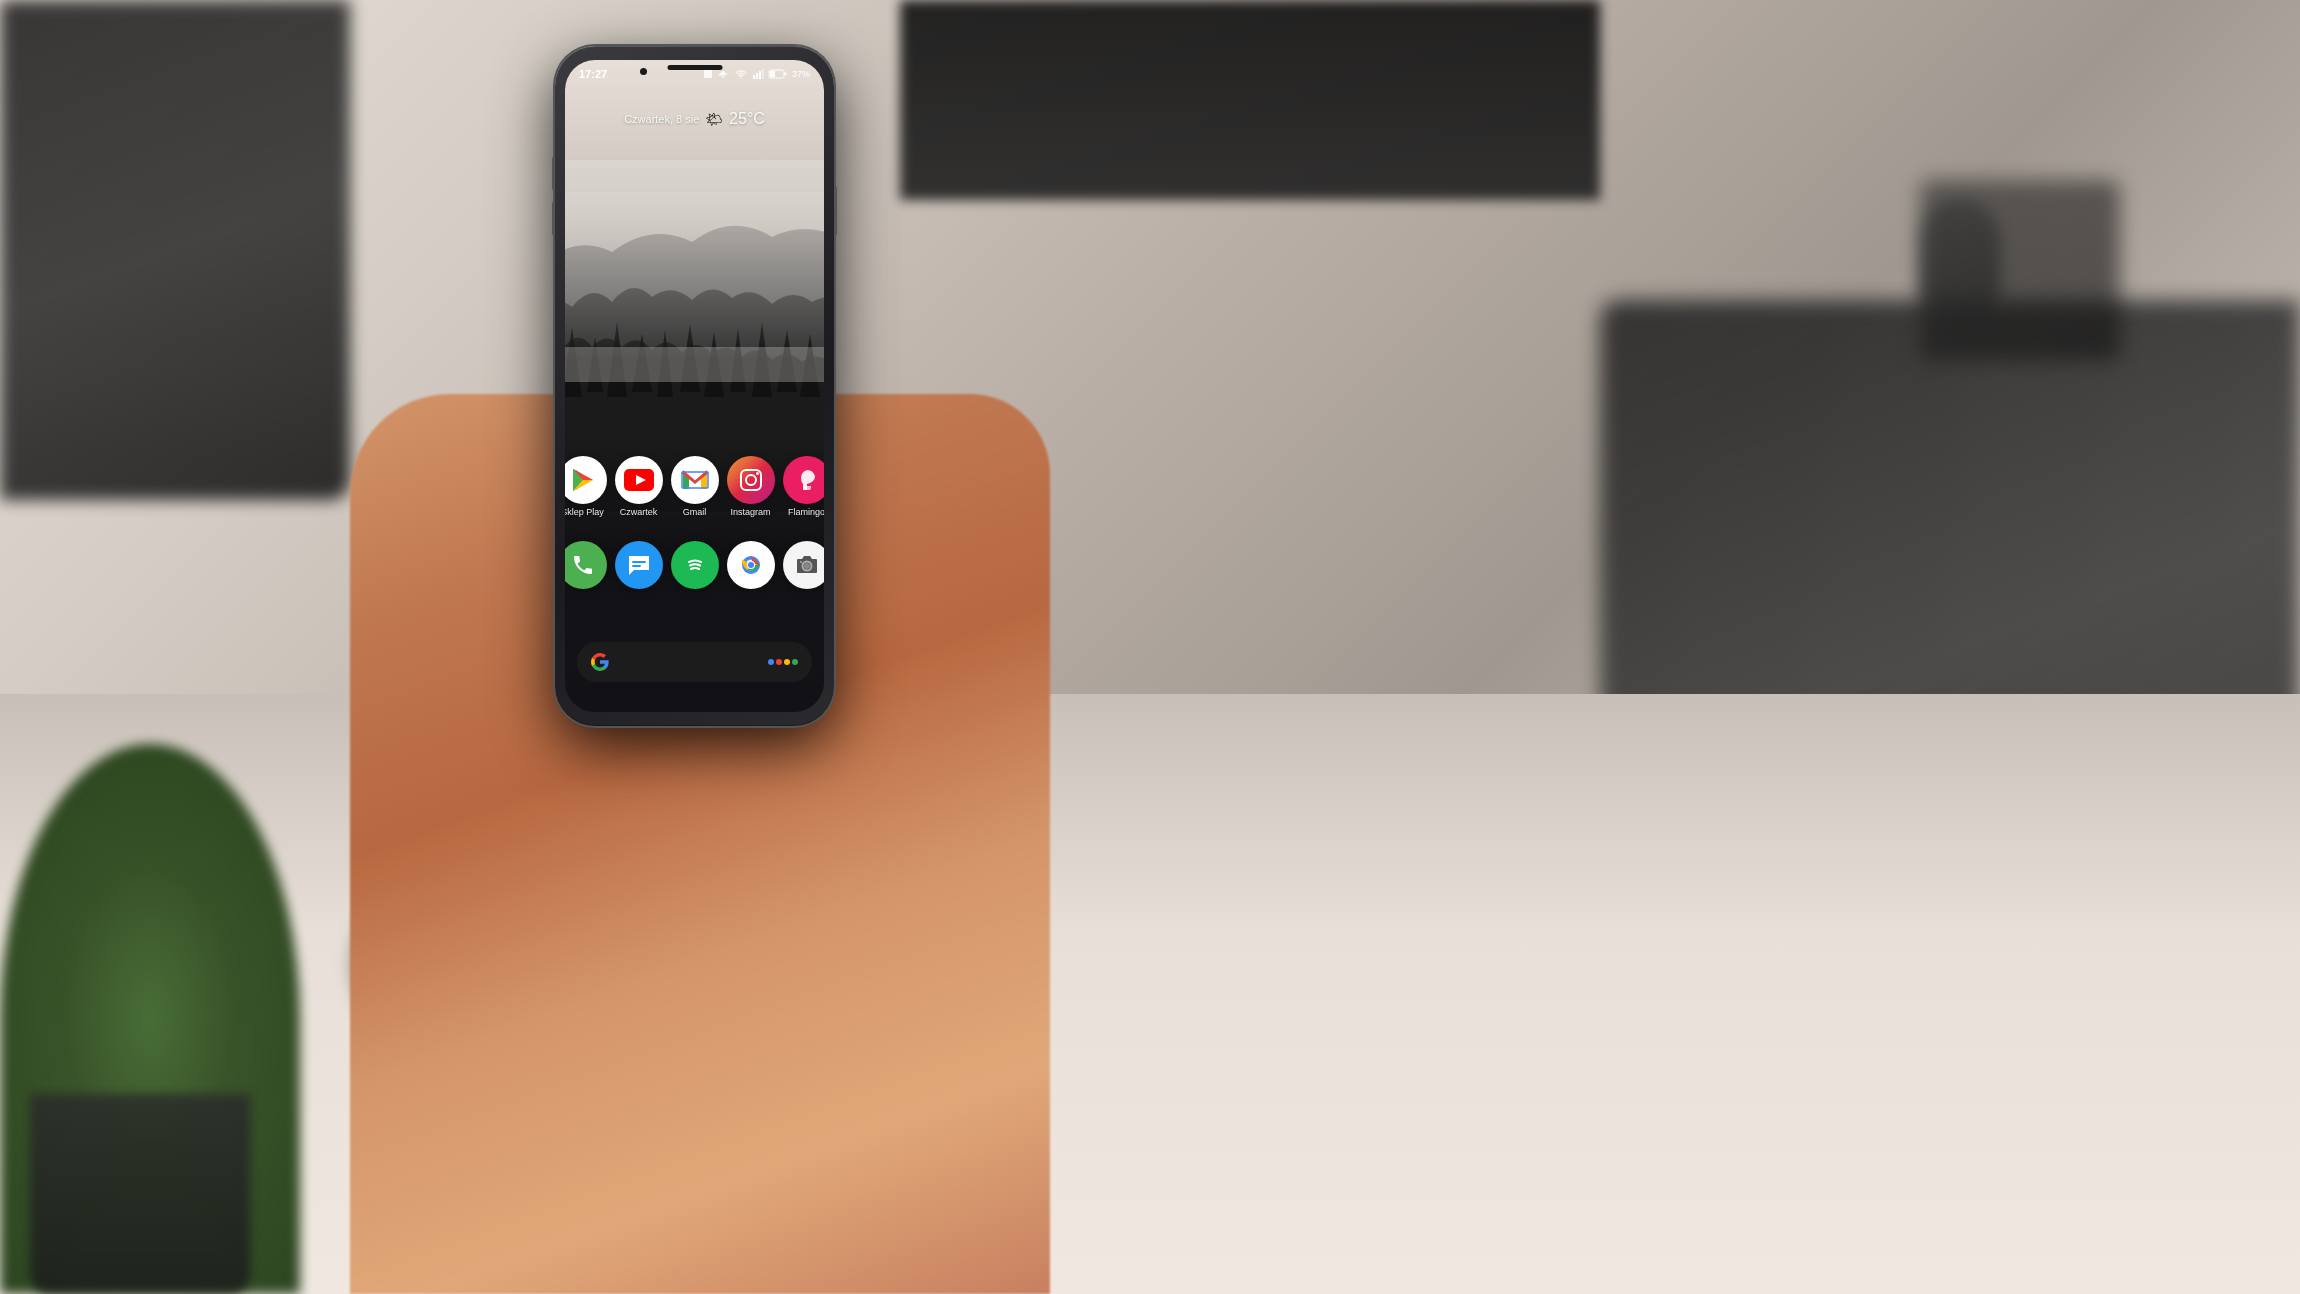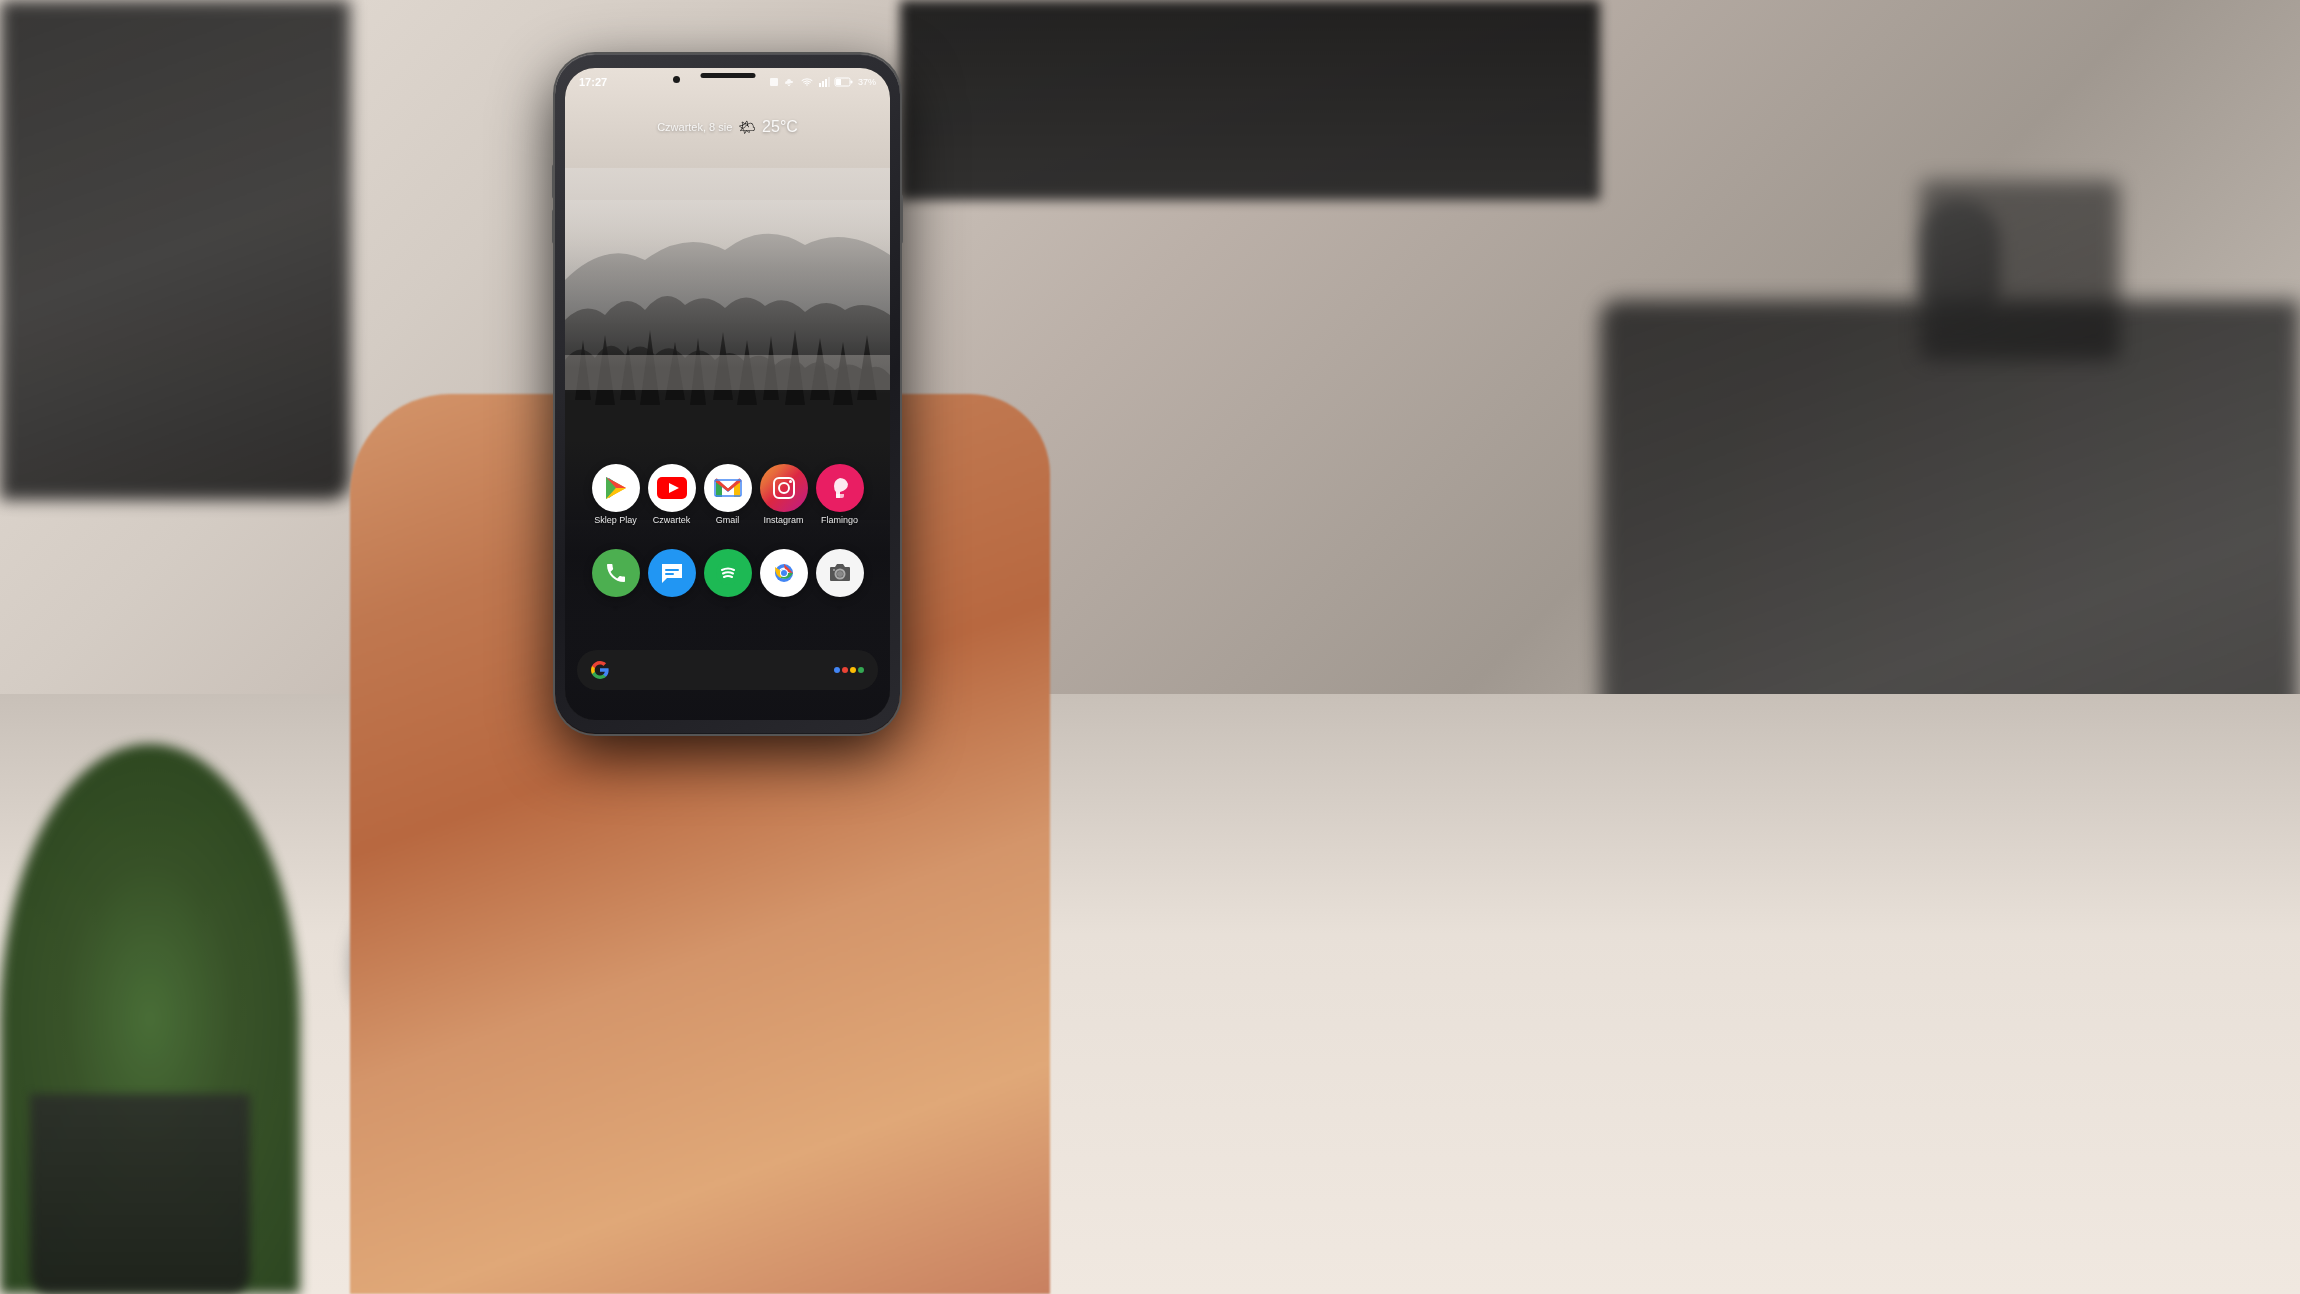--- a/index.html
+++ b/index.html
@@ -133,23 +133,23 @@
       width: 700px;
       height: 900px;
       background: linear-gradient(160deg, #d4956a 0%, #c07850 20%, #b86840 40%, #d4956a 60%, #e0a878 80%, #c88060 100%);
       border-radius: 100px 80px 0 0;
       filter: blur(1px);
     }
 
     
     .phone-wrapper {
       position: absolute;
-      top: 54px;
+      top: 46px;
       left: 555px;
-      width: 345px;
+      width: 279px;
       height: 680px;
     }
 
     
     .phone-body {
       position: absolute;
       inset: 0;
       background: linear-gradient(145deg, #3a3a3f 0%, #2a2a2f 30%, #1a1a1f 60%, #2a2a2f 100%);
       border-radius: 40px;
       box-shadow: 

